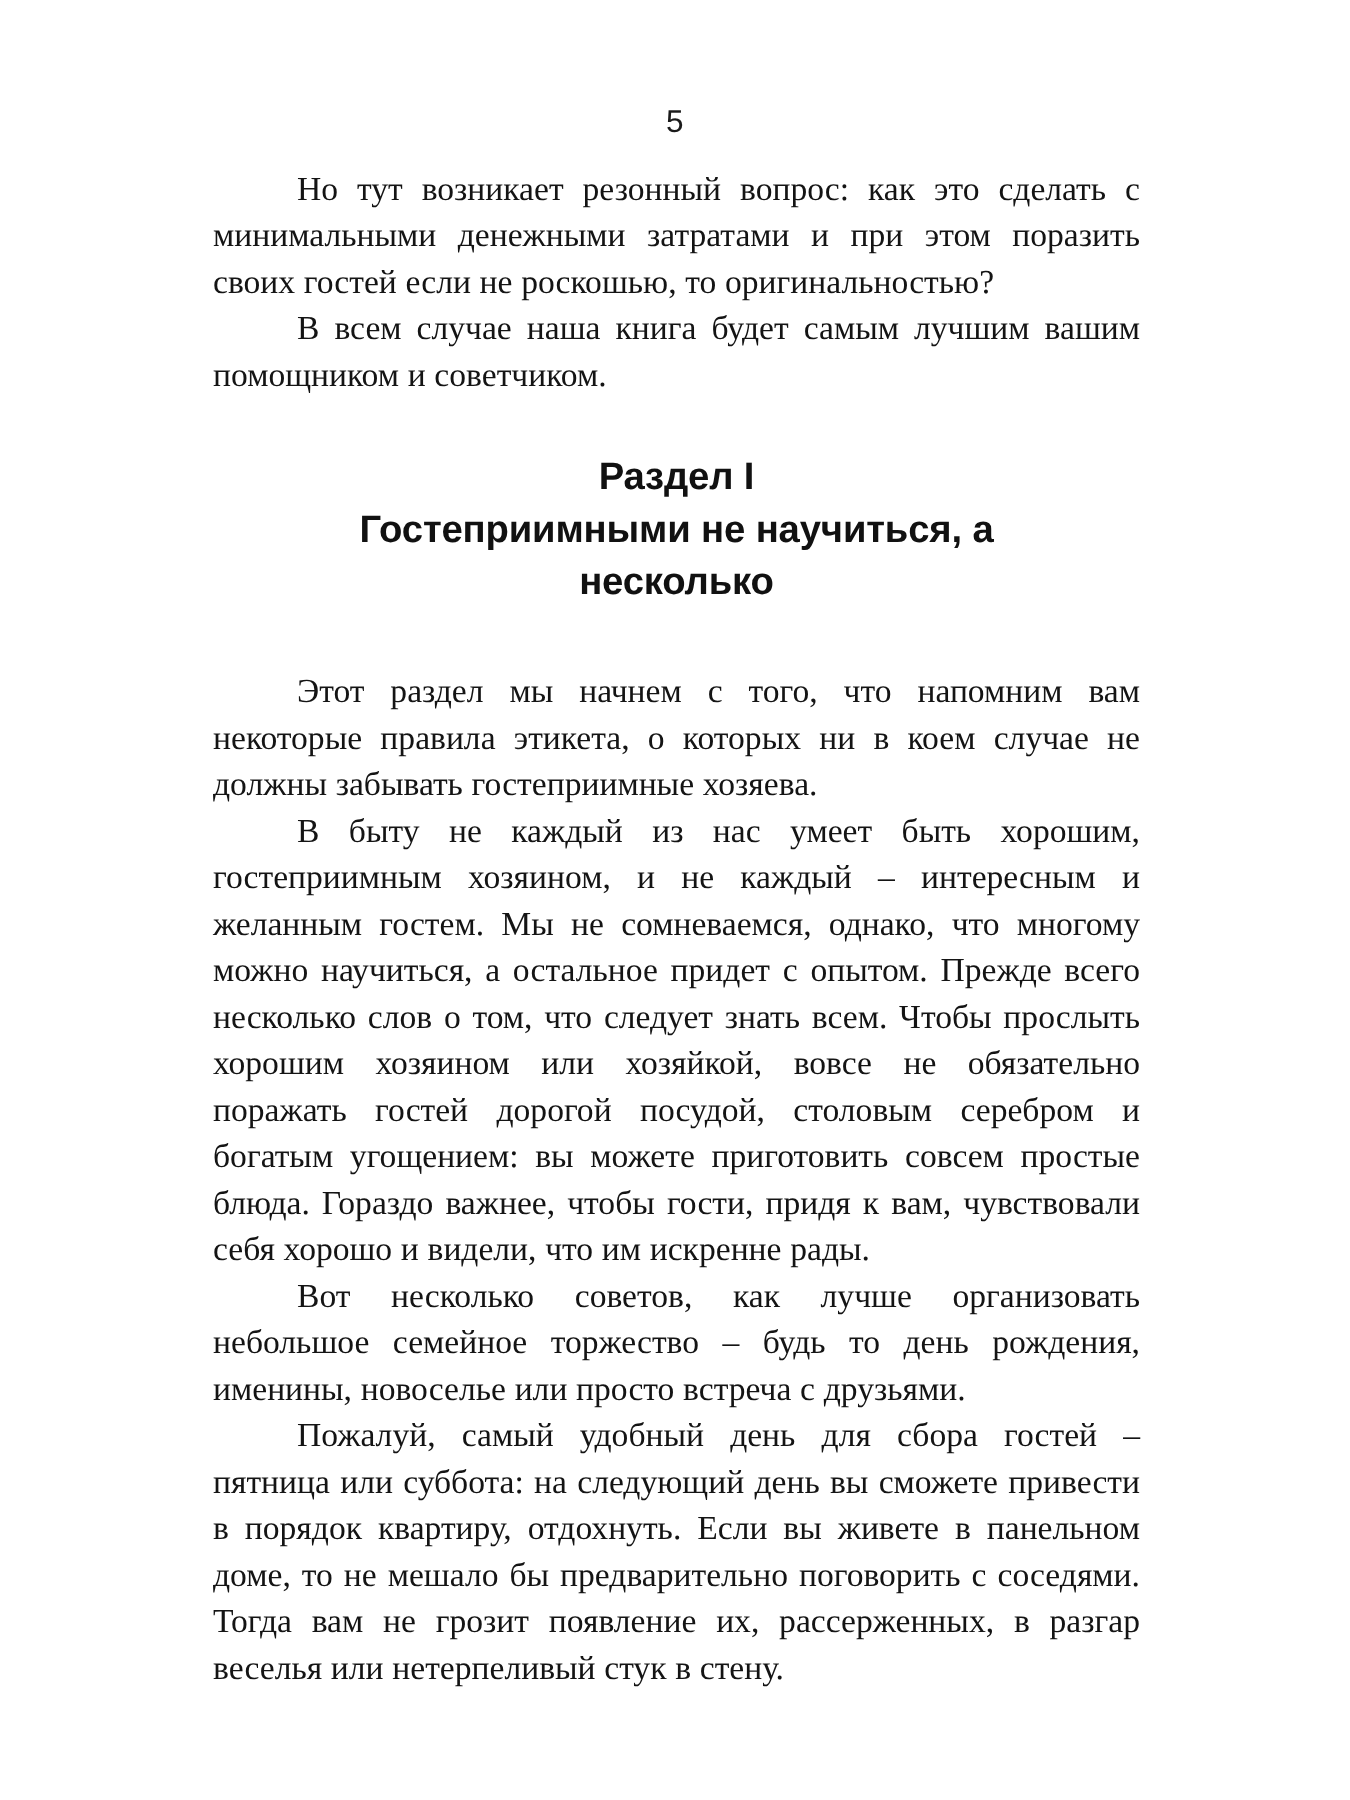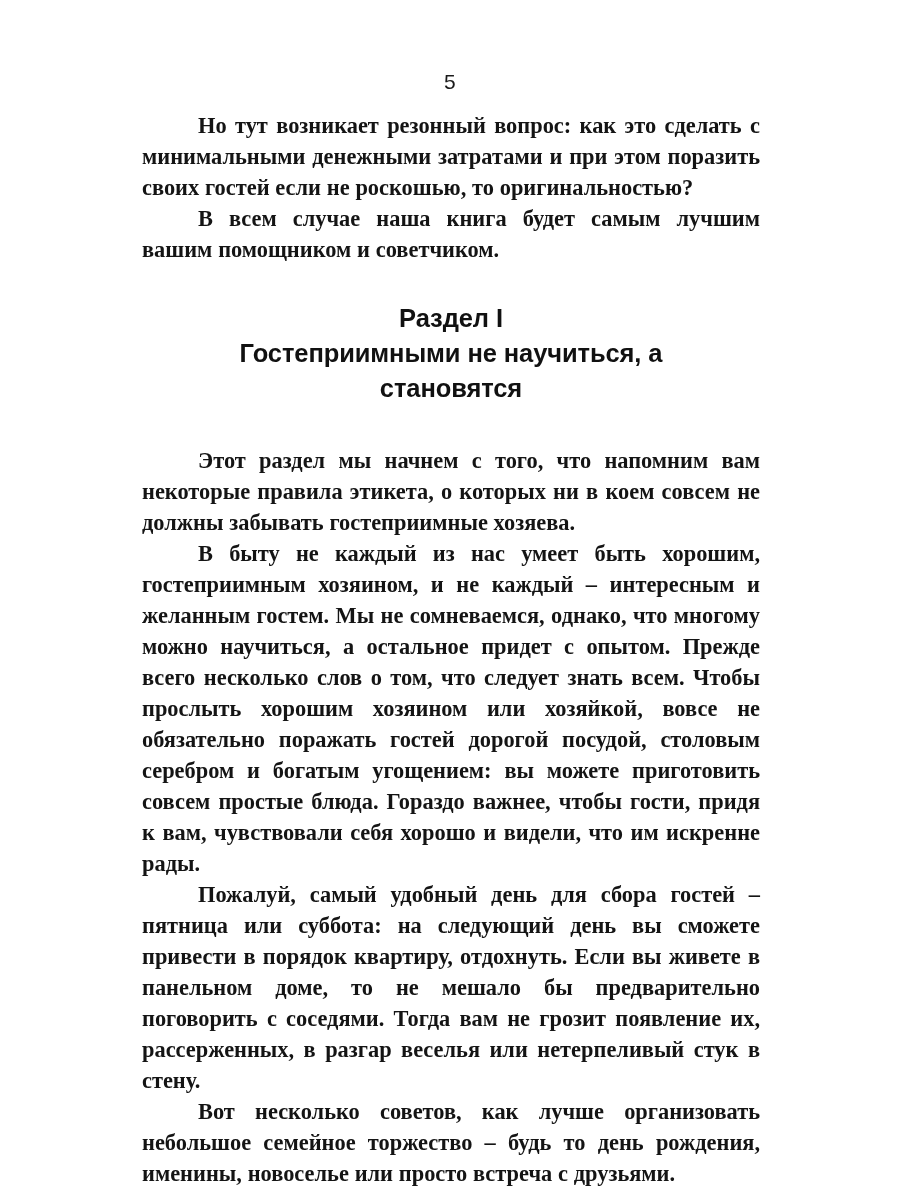--- a/index.html
+++ b/index.html
@@ -49,21 +49,20 @@
   p.para {
     margin: 0;
     text-indent: 56px;
     text-align: justify;
     text-justify: inter-word;
     font-size: 22.4px;
     line-height: 31px;
     color: #141414;
     word-spacing: 0.2px;
     hyphens: none;
-    font-weight: bold;
   }
 
   
 
   .section-heading {
     margin: 16px;
     padding: 0;
     font-family: "Liberation Sans", "DejaVu Sans", sans-serif;
     font-weight: bold;
     font-size: 25.5px;
@@ -92,25 +91,25 @@
 
   <div class="content">
 
     <p class="para">Но тут возникает резонный вопрос: как это сделать с минимальными денежными затратами и при этом поразить своих гостей если не роскошью, то оригинальностью?</p>
 
     <p class="para">В всем случае наша книга будет самым лучшим вашим помощником и советчиком.</p>
 
     <h2 class="section-heading heading-block">
       <span class="heading-line">Раздел I</span>
       <span class="heading-line">Гостеприимными не научиться, а</span>
-      <span class="heading-line">становятся</span>
+      <span class="heading-line">несколько</span>
     </h2>
 
-    <p class="para">Этот раздел мы начнем с того, что напомним вам некоторые правила этикета, о которых ни в коем совсем не должны забывать гостеприимные хозяева.</p>
+    <p class="para">Этот раздел мы начнем с того, что напомним вам некоторые правила этикета, о которых ни в коем случае не должны забывать гостеприимные хозяева.</p>
 
     <p class="para">В быту не каждый из нас умеет быть хорошим, гостеприимным хозяином, и не каждый – интересным и желанным гостем. Мы не сомневаемся, однако, что многому можно научиться, а остальное придет с опытом. Прежде всего несколько слов о том, что следует знать всем. Чтобы прослыть хорошим хозяином или хозяйкой, вовсе не обязательно поражать гостей дорогой посудой, столовым серебром и богатым угощением: вы можете приготовить совсем простые блюда. Гораздо важнее, чтобы гости, придя к вам, чувствовали себя хорошо и видели, что им искренне рады.</p>
 
+    <p class="para">Вот несколько советов, как лучше организовать небольшое семейное торжество – будь то день рождения, именины, новоселье или просто встреча с друзьями.</p>
+
     <p class="para">Пожалуй, самый удобный день для сбора гостей – пятница или суббота: на следующий день вы сможете привести в порядок квартиру, отдохнуть. Если вы живете в панельном доме, то не мешало бы предварительно поговорить с соседями. Тогда вам не грозит появление их, рассерженных, в разгар веселья или нетерпеливый стук в стену.</p>
-
-    <p class="para">Вот несколько советов, как лучше организовать небольшое семейное торжество – будь то день рождения, именины, новоселье или просто встреча с друзьями.</p>
 
   </div>
 </div>
 
 </body></html>

